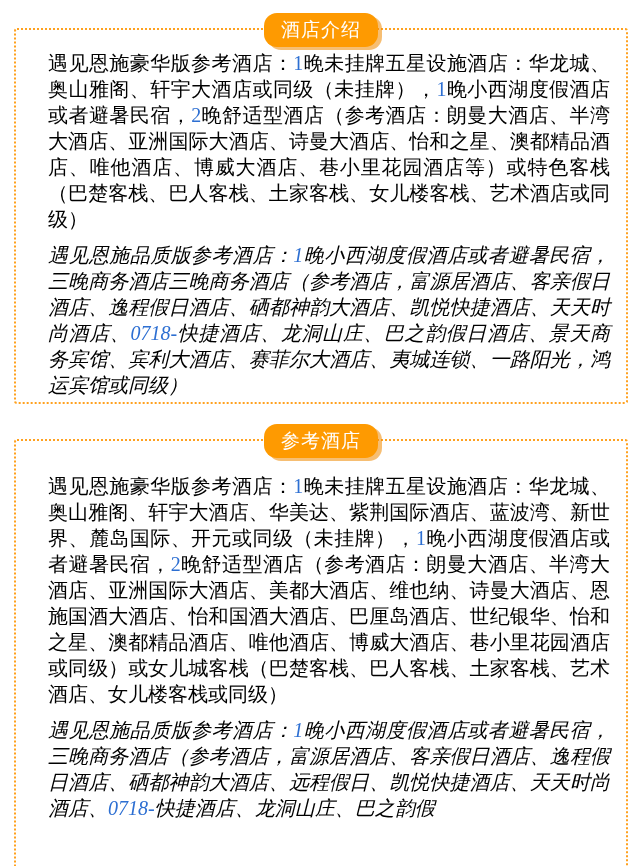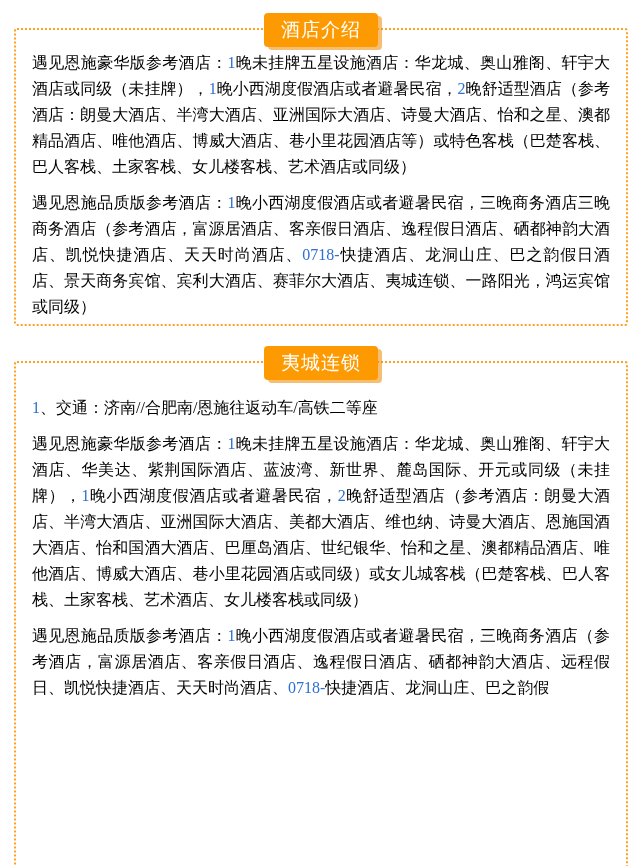--- a/index.html
+++ b/index.html
@@ -25,54 +25,53 @@
     position: absolute;
     top: -17px;
     left: 50%;
     transform: translateX(-50%);
     background: #fe9a01;
     color: #ffffff;
     font-size: 19px;
     line-height: 21px;
     letter-spacing: 1px;
     padding: 6px 17px 7px 17px;
-    border-radius: 4px;
+    border-radius: 13px;
     box-shadow: 4px 3px 0 rgba(238, 136, 0, 0.55);
     white-space: nowrap;
     z-index: 2;
     text-align: center;
   }
 
   .panel p {
-    font-size: 16px;
+    font-size: 20px;
     line-height: 26px;
     color: #000000;
     text-align: justify;
-    margin: 0 0 10px 0;
+    margin: 0 0 10px 16px;
     word-break: break-all;
   }
-  .panel p:last-child { margin-bottom: 0; }
+  .panel p:last-child { margin-bottom: 0; font-style: italic; }
 
   .num { color: #2d6fd2; }
 </style>
 </head>
 <body>
 
 <div class="page">
 
   <section class="panel panel-1">
     <div class="badge">
       <span>酒店介绍</span>
     </div>
     <p class="rich">遇见恩施豪华版参考酒店：<span class="num">1</span>晚未挂牌五星设施酒店：华龙城、奥山雅阁、轩宇大酒店或同级（未挂牌），<span class="num">1</span>晚小西湖度假酒店或者避暑民宿，<span class="num">2</span>晚舒适型酒店（参考酒店：朗曼大酒店、半湾大酒店、亚洲国际大酒店、诗曼大酒店、怡和之星、澳都精品酒店、唯他酒店、博威大酒店、巷小里花园酒店等）或特色客栈（巴楚客栈、巴人客栈、土家客栈、女儿楼客栈、艺术酒店或同级）</p>
     <p class="rich">遇见恩施品质版参考酒店：<span class="num">1</span>晚小西湖度假酒店或者避暑民宿，三晚商务酒店三晚商务酒店（参考酒店，富源居酒店、客亲假日酒店、逸程假日酒店、硒都神韵大酒店、凯悦快捷酒店、天天时尚酒店、<span class="num">0718-</span>快捷酒店、龙洞山庄、巴之韵假日酒店、景天商务宾馆、宾利大酒店、赛菲尔大酒店、夷城连锁、一路阳光，鸿运宾馆或同级）</p>
   </section>
 
   <section class="panel panel-2">
     <div class="badge">
-      <span>夷城连锁</span>
+      <span>参考酒店</span>
     </div>
-    <p class="rich"><span class="num">1</span>、交通：济南//合肥南/恩施往返动车/高铁二等座</p>
     <p class="rich">遇见恩施豪华版参考酒店：<span class="num">1</span>晚未挂牌五星设施酒店：华龙城、奥山雅阁、轩宇大酒店、华美达、紫荆国际酒店、蓝波湾、新世界、麓岛国际、开元或同级（未挂牌），<span class="num">1</span>晚小西湖度假酒店或者避暑民宿，<span class="num">2</span>晚舒适型酒店（参考酒店：朗曼大酒店、半湾大酒店、亚洲国际大酒店、美都大酒店、维也纳、诗曼大酒店、恩施国酒大酒店、怡和国酒大酒店、巴厘岛酒店、世纪银华、怡和之星、澳都精品酒店、唯他酒店、博威大酒店、巷小里花园酒店或同级）或女儿城客栈（巴楚客栈、巴人客栈、土家客栈、艺术酒店、女儿楼客栈或同级）</p>
     <p class="rich">遇见恩施品质版参考酒店：<span class="num">1</span>晚小西湖度假酒店或者避暑民宿，三晚商务酒店（参考酒店，富源居酒店、客亲假日酒店、逸程假日酒店、硒都神韵大酒店、远程假日、凯悦快捷酒店、天天时尚酒店、<span class="num">0718-</span>快捷酒店、龙洞山庄、巴之韵假</p>
   </section>
 
 </div>
 
 </body></html>

